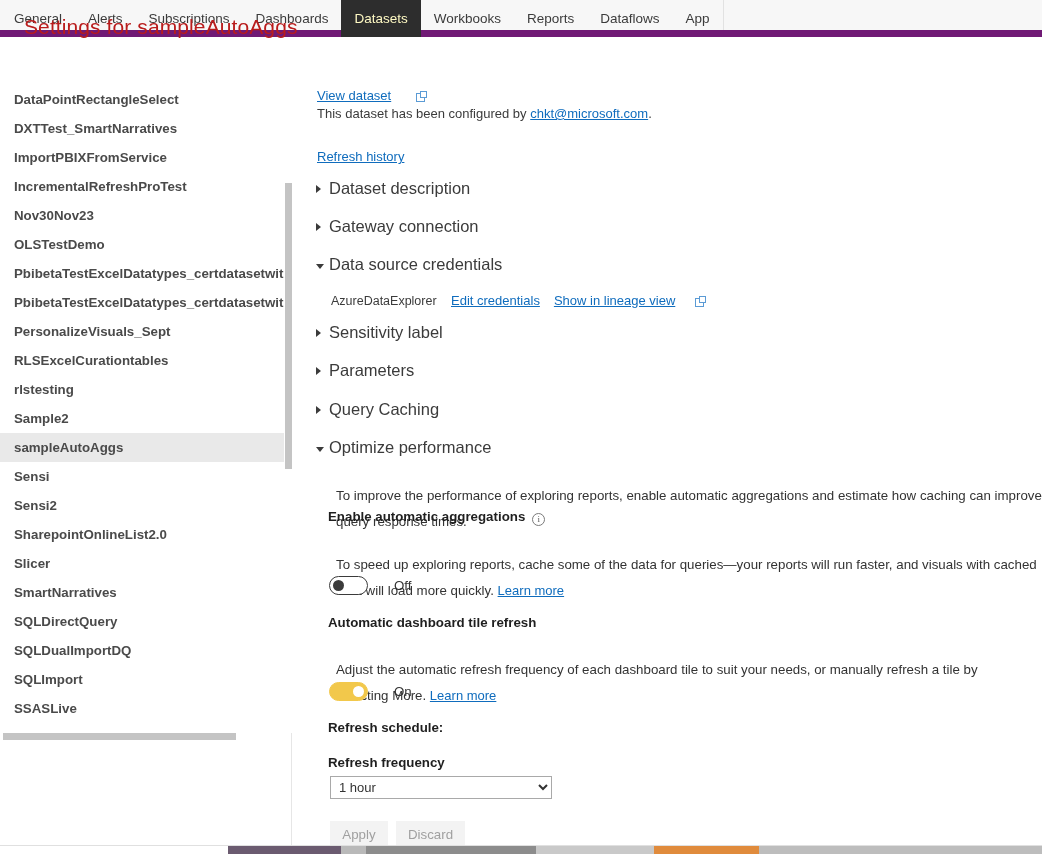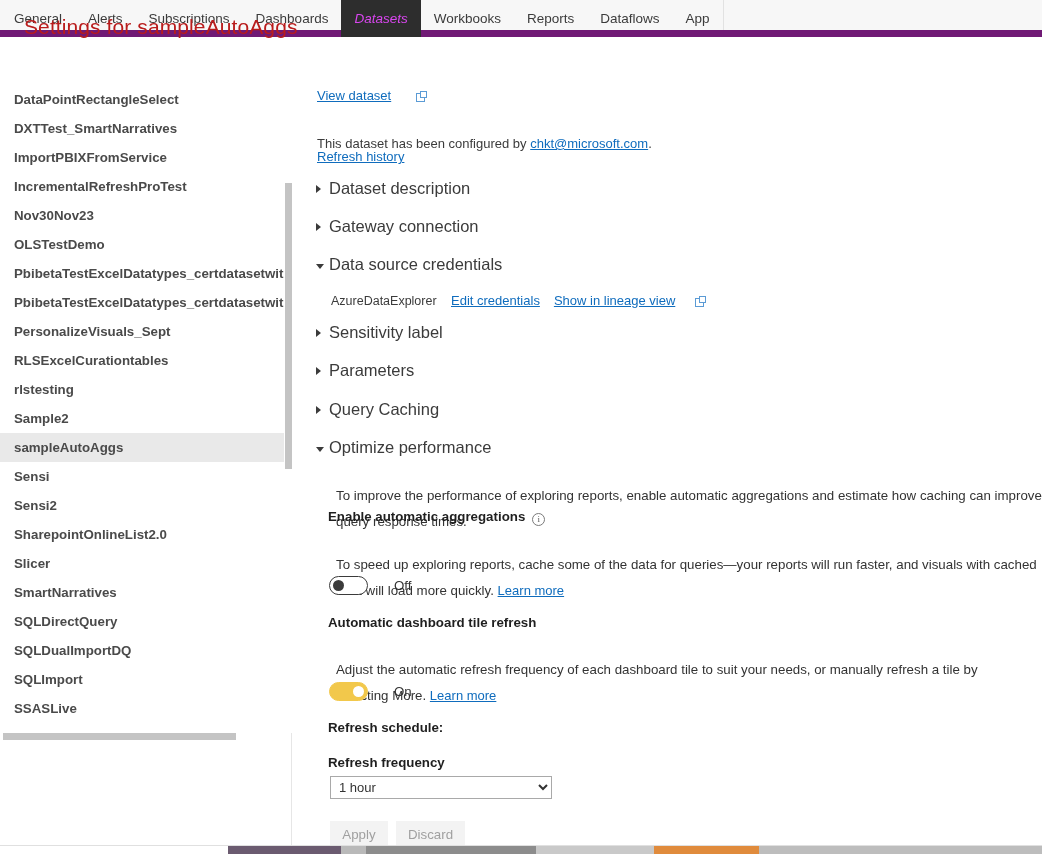--- a/index.html
+++ b/index.html
@@ -31,22 +31,21 @@
     padding: 0 13px;
     font-size: 13.5px;
     color: #3b3b3b;
     white-space: nowrap;
     cursor: pointer;
     height: 37px;
   }
   .tab.first { padding-left: 14px; }
   .tab.selected {
     background: #2d2d2d;
-    color: #d946ef;
-    font-style: italic;
+    color: #fef9c3;
   }
   #tabbar-rest {
     flex: 1;
     border-left: 1px solid #e2e2e2;
   }
 
   
   #sidebar {
     position: absolute; left: 0; top: 37px;
     width: 292px; height: 817px;
@@ -112,21 +111,21 @@
     cursor: pointer;
     font-size: 13px;
   }
 
   #view-dataset-row {
     position: absolute; left: 317px; top: 88px;
     display: flex; align-items: center; gap: 25px;
     font-size: 13px;
   }
   #configured-row {
-    position: absolute; left: 317px; top: 136px;
+    position: absolute; left: 317px; top: 106px;
     font-size: 13px; color: #3b3b3b;
   }
   #refresh-history-row {
     position: absolute; left: 317px; top: 149px;
     font-size: 13px;
   }
 
   
   .section {
     position: absolute;

